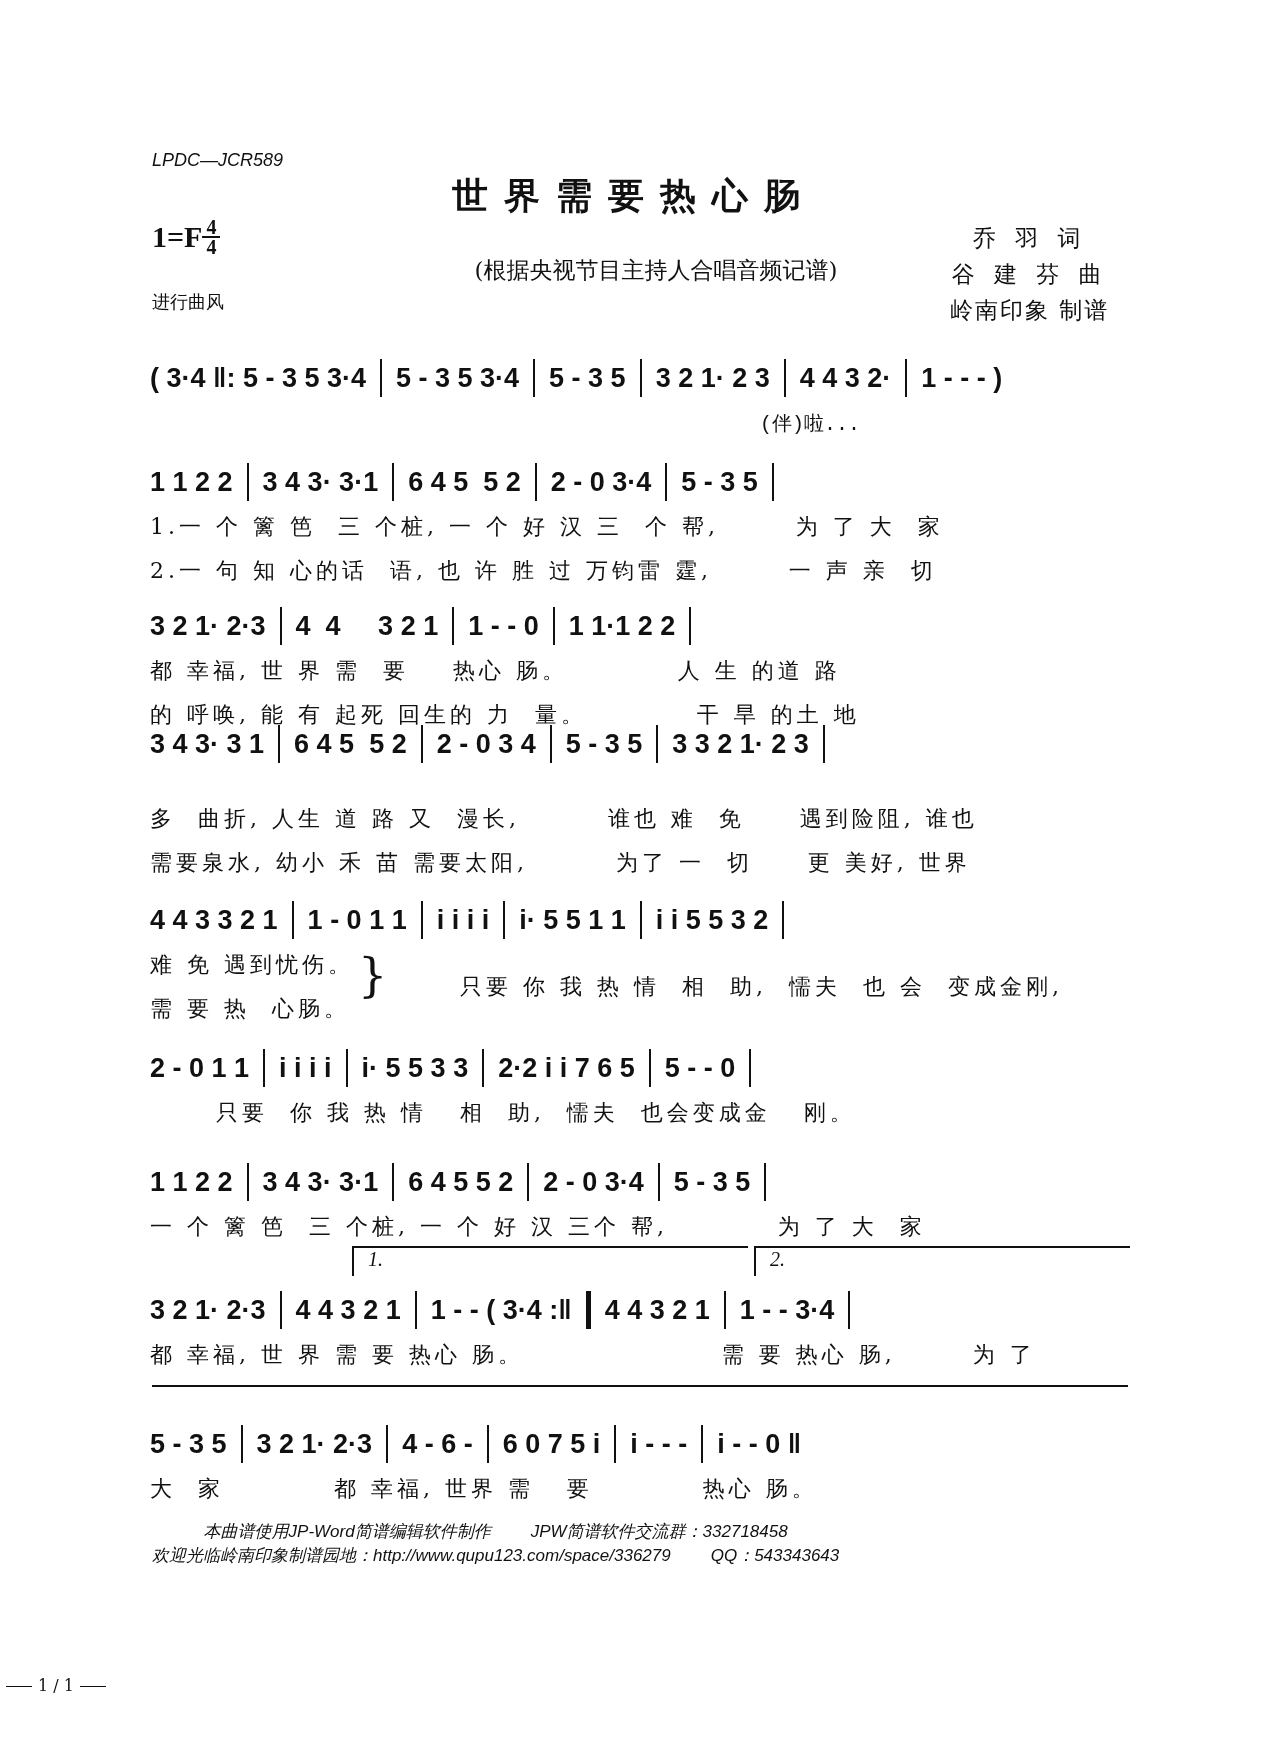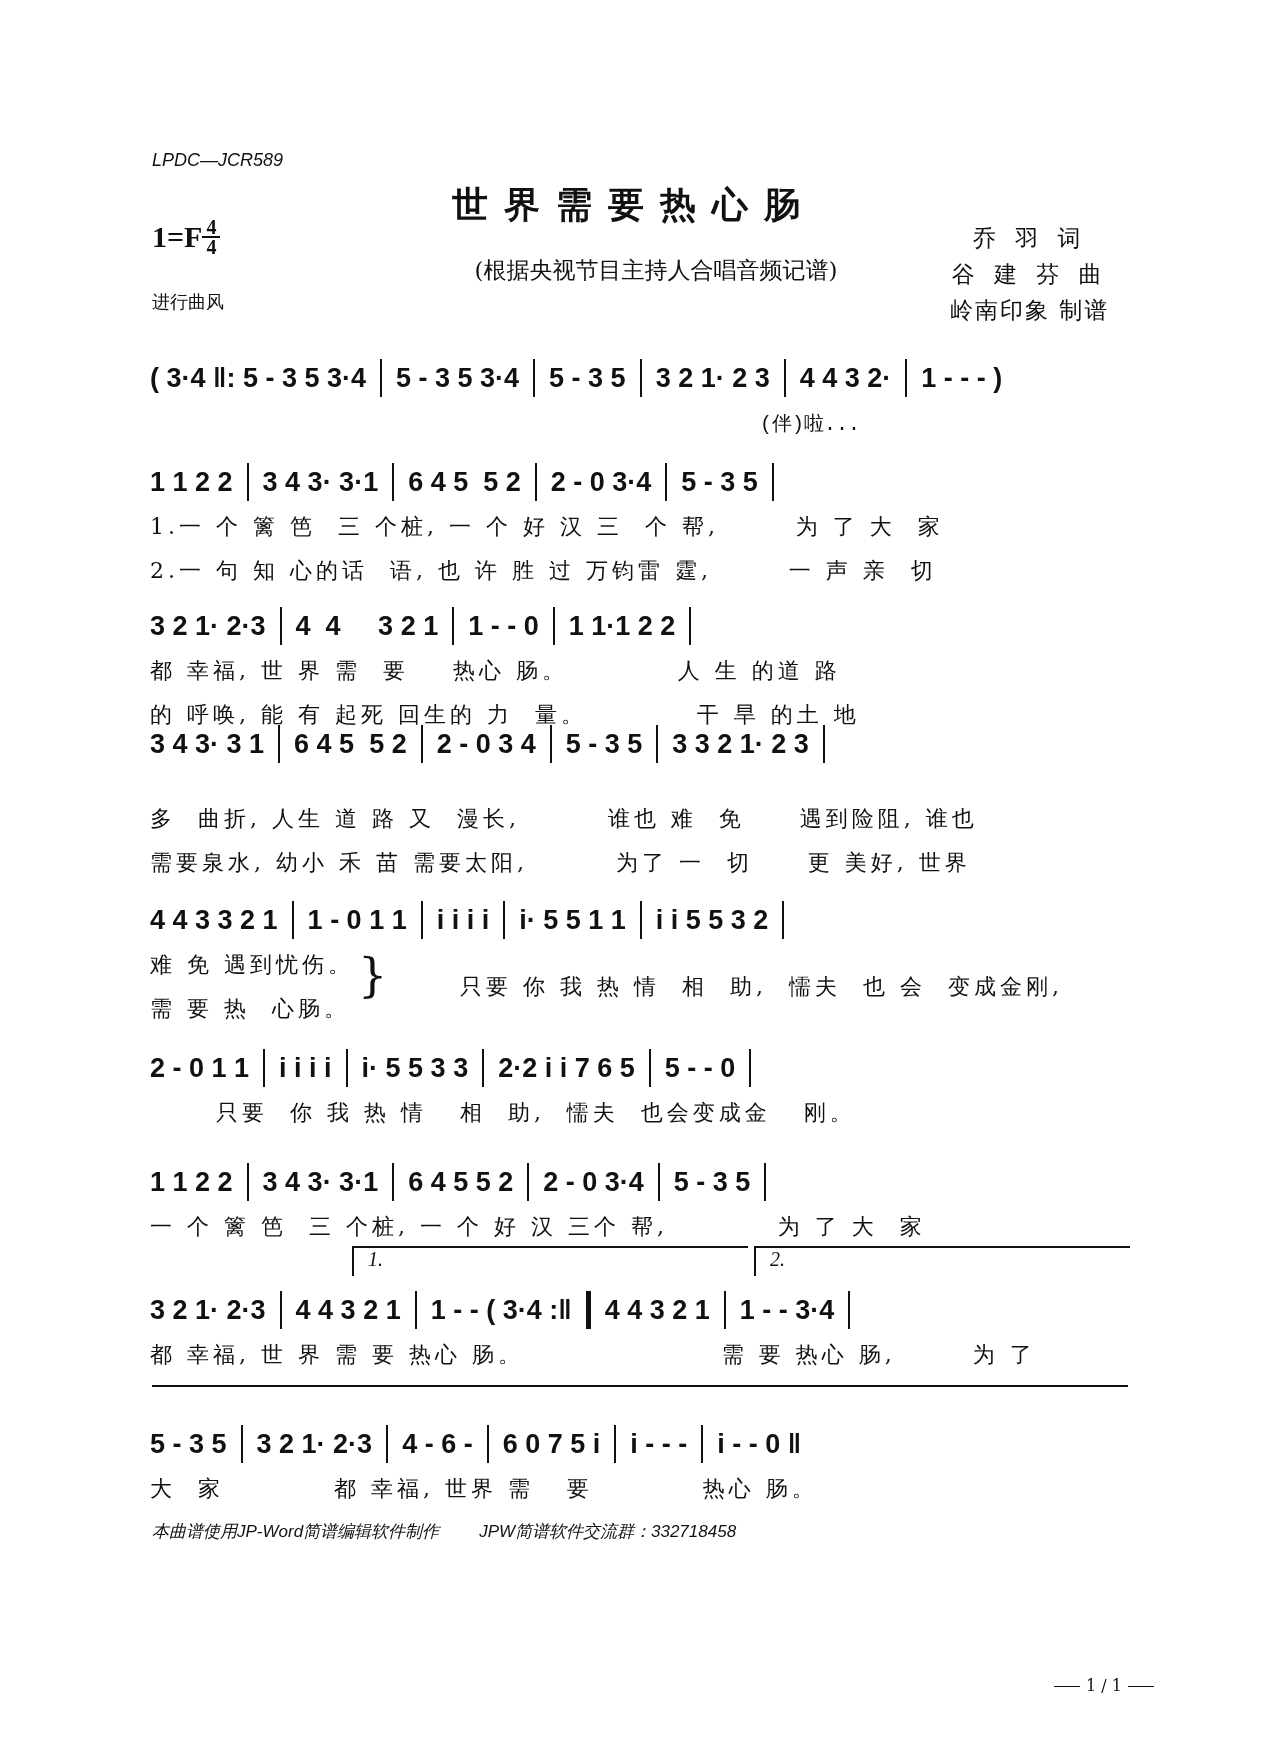--- a/index.html
+++ b/index.html
@@ -1,34 +1,34 @@
 <!DOCTYPE html>
 <html><head>
 <meta charset="utf-8">
 <style>
   html,body{margin:0;padding:0;background:#fff;}
   body{width:1272px;height:1752px;position:relative;overflow:hidden;font-family:"DejaVu Sans",sans-serif;color:#111;}
   .abs{position:absolute;text-align:center;}
   .code{left:152px;top:150px;font-family:"Liberation Sans",sans-serif;font-style:italic;font-size:18px;}
-  .title{left:0;width:1268px;top:172px;text-align:center;font-family:"DejaVu Serif",serif;font-weight:bold;font-size:36px;letter-spacing:16px;margin-top:9px;}
+  .title{left:0;width:1268px;top:172px;text-align:center;font-family:"DejaVu Serif",serif;font-weight:bold;font-size:36px;letter-spacing:16px;}
   .key{left:152px;top:218px;font-family:"Liberation Serif",serif;font-weight:bold;font-size:30px;display:flex;align-items:center;}
   .frac{display:inline-flex;flex-direction:column;align-items:center;font-size:20px;line-height:18px;}
   .frac .bar{width:18px;height:2px;background:#111;}
   .subtitle{left:0;width:1272px;top:255px;text-align:center;font-family:"DejaVu Serif",serif;font-size:23px;padding-left:40px;box-sizing:border-box;}
   .style{left:152px;top:290px;font-size:18px;}
   .credits{left:950px;top:220px;font-family:"DejaVu Serif",serif;font-size:23px;line-height:36px;}
   .credits div{letter-spacing:6px;}
   .row{position:absolute;left:150px;width:980px;}
   .notes{font-family:"Liberation Sans",sans-serif;font-weight:bold;font-size:27px;white-space:pre;height:40px;display:flex;align-items:center;border-right:0;}
   .lyr{font-family:"DejaVu Serif",serif;font-size:22px;white-space:pre;letter-spacing:4px;}
   .bar-line{display:inline-block;width:2px;height:38px;background:#111;margin:0 14px;vertical-align:middle;}
   .seg{display:inline-block;}
   .footer{left:152px;top:1520px;font-family:"Liberation Sans",sans-serif;font-style:italic;font-size:17px;line-height:24px;}
   .footer span.gap{display:inline-block;width:40px;}
-  .pagenum{left:0;width:1160px;top:1676px;text-align:right;font-family:"DejaVu Serif",serif;font-size:16px;}
+  .pagenum{left:0;width:1160px;top:1676px;text-align:left;font-family:"DejaVu Serif",serif;font-size:16px;}
   .pagenum .ln{display:inline-block;width:26px;border-bottom:1px solid #111;margin:0 6px;vertical-align:middle;}
   .acc{left:760px;top:410px;font-family:Liberation Mono, monospace;font-size:20px;}
   .volta{border-top:2px solid #111;border-left:2px solid #111;height:30px;position:absolute;font-family:"Liberation Serif",serif;font-style:italic;font-size:20px;padding-left:14px;box-sizing:border-box;}
   .hline{position:absolute;border-top:2px solid #111;}
   .brace{font-size:46px;font-family:"DejaVu Serif",serif;}
 </style>
 </head>
 <body>
 
 <div class="abs code">LPDC—JCR589</div>
@@ -135,17 +135,18 @@
   <span class="seg">3 2 1· 2·3</span><span class="bar-line"></span>
   <span class="seg">4 - 6 -</span><span class="bar-line"></span>
   <span class="seg">6 0 7 5 i</span><span class="bar-line"></span>
   <span class="seg">i - - -</span><span class="bar-line"></span>
   <span class="seg">i - - 0 ‖</span>
 </div>
 <div class="row lyr" style="top:1474px">大  家          都 幸福, 世界 需   要          热心 肠。</div>
 
 <div class="abs footer">
   <div><span>本曲谱使用JP-Word简谱编辑软件制作</span><span class="gap"></span><span>JPW简谱软件交流群：332718458</span></div>
+  <div><span>欢迎光临岭南印象制谱园地：http://www.qupu123.com/space/336279</span><span class="gap"></span><span>QQ：543343643</span></div>
 </div>
 
 <div class="abs pagenum">
   <span class="ln"></span><span>1 / 1</span><span class="ln"></span>
 </div>
 
 </body></html>

